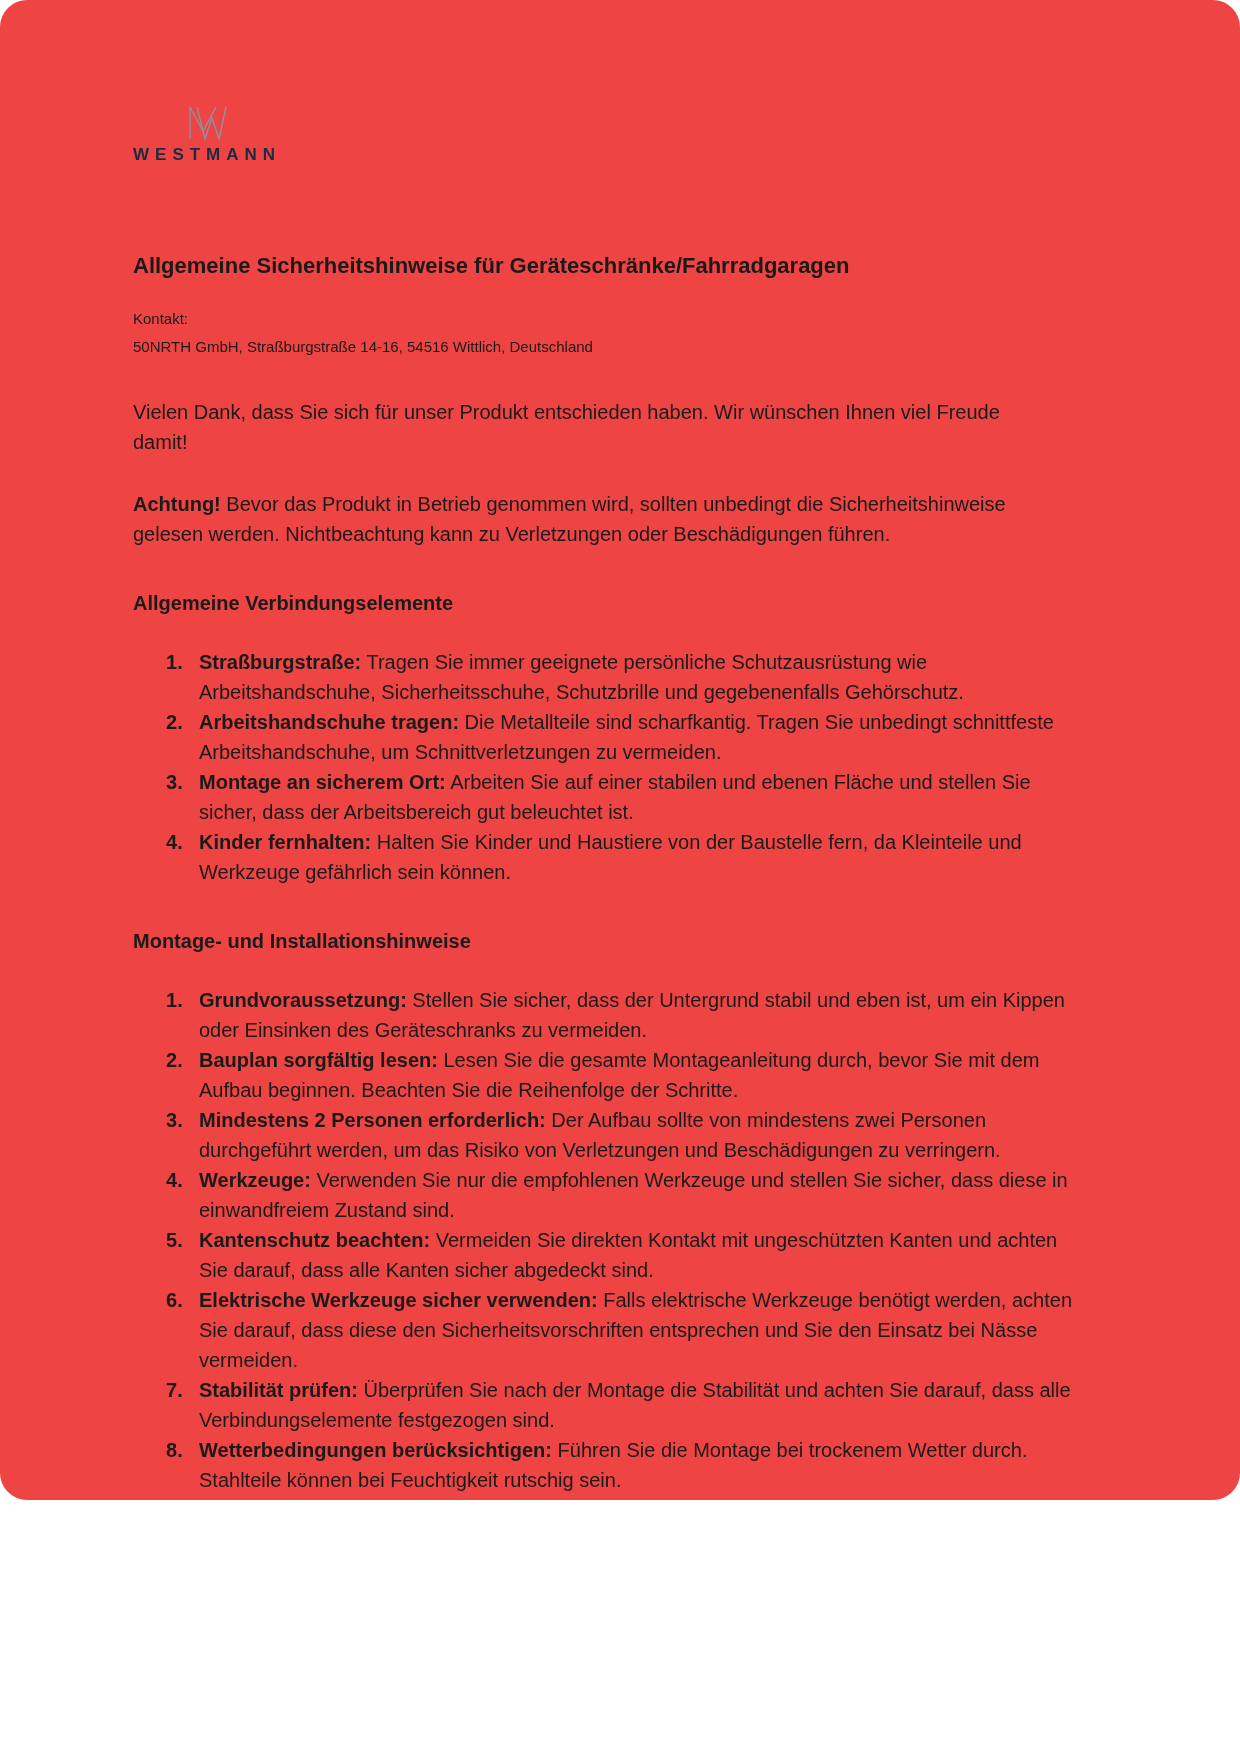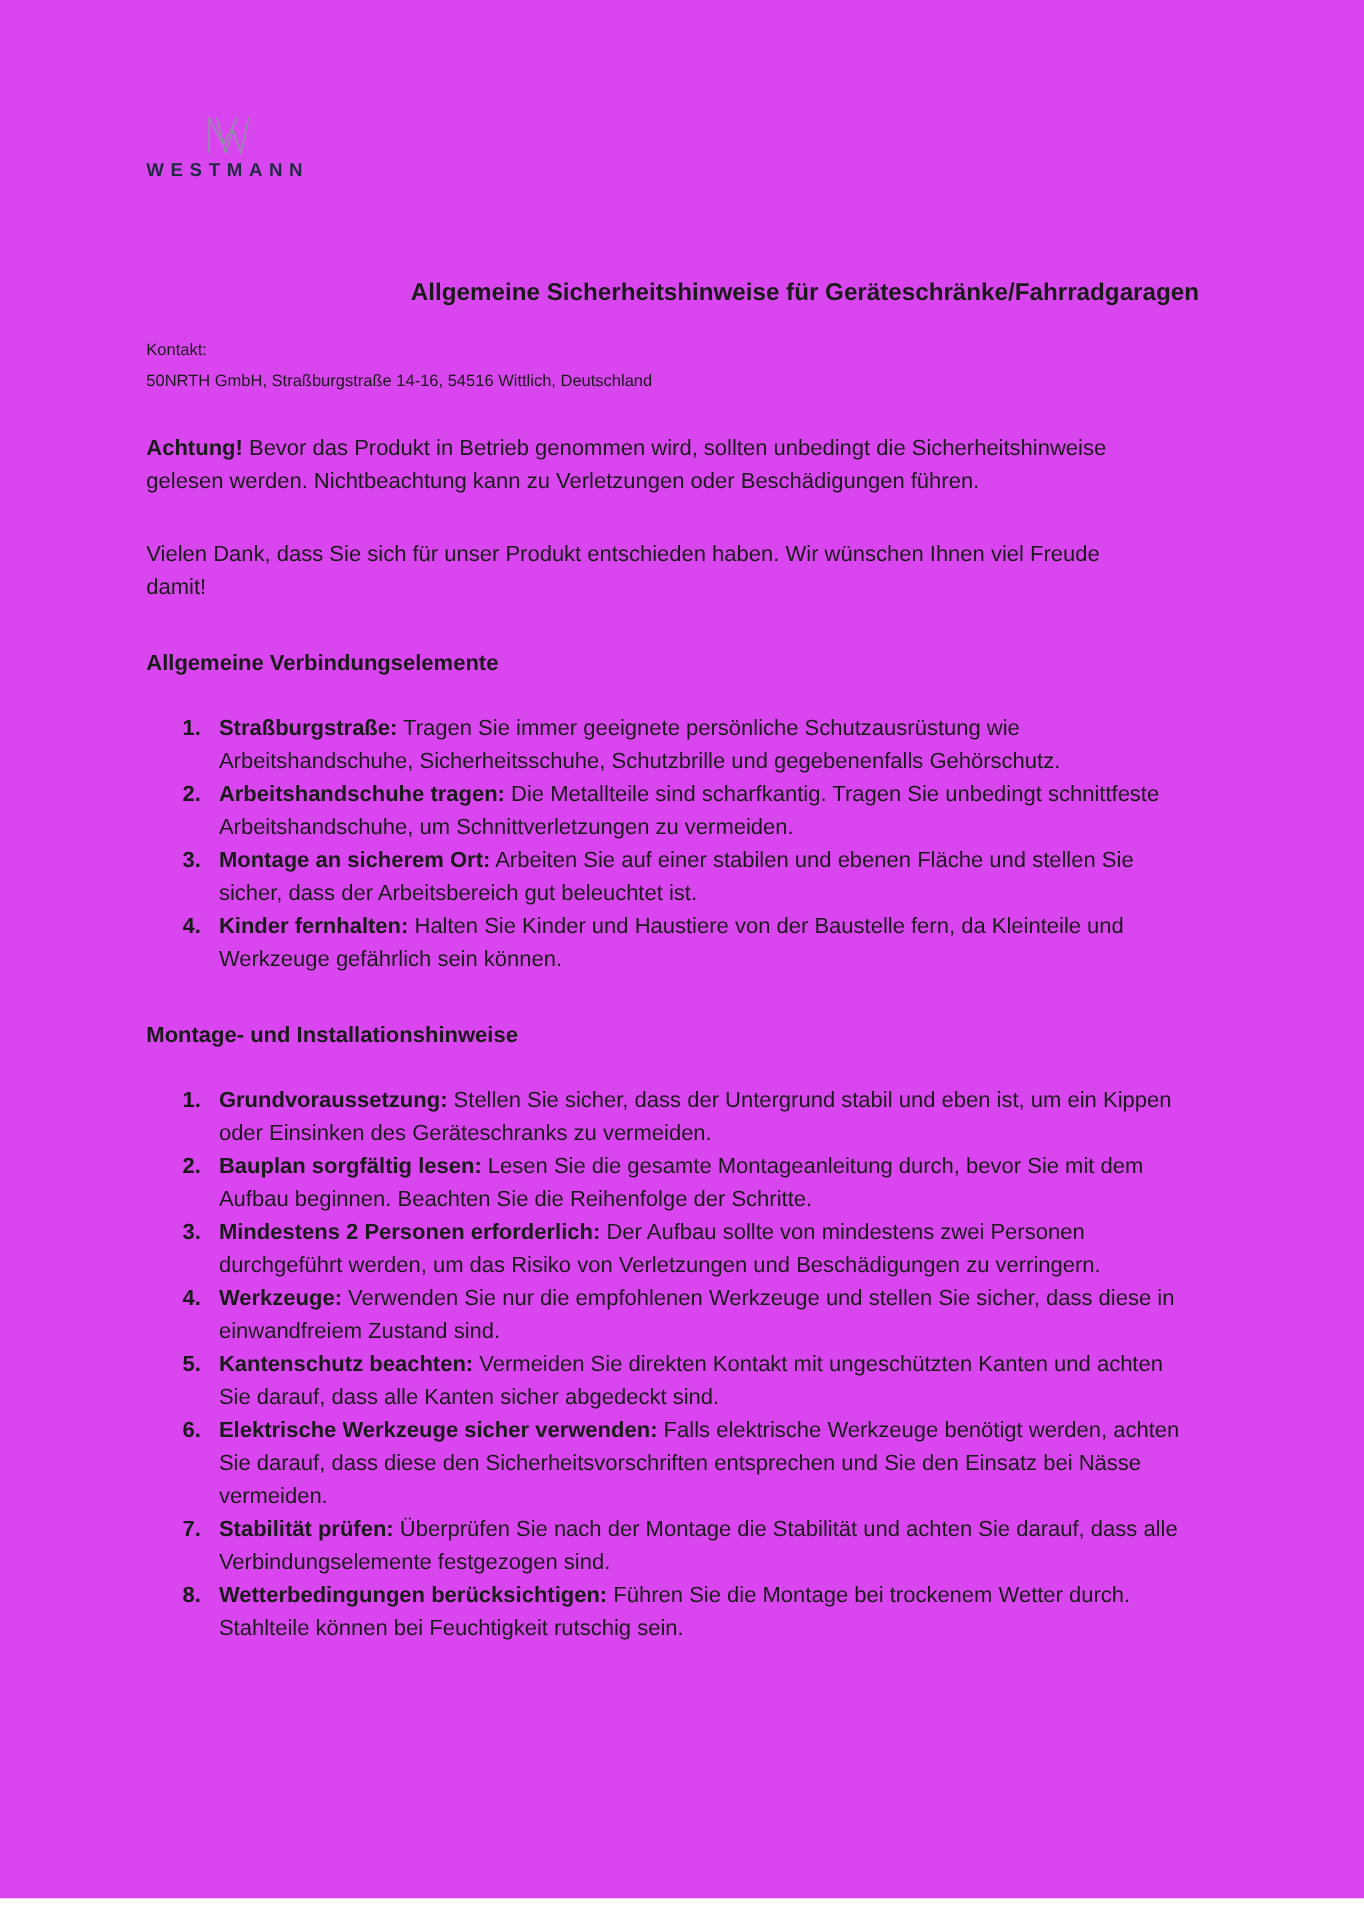--- a/index.html
+++ b/index.html
@@ -3,27 +3,28 @@
 <meta charset="utf-8">
 <style>
   html, body {
     margin: 0;
     padding: 0;
     background: #ffffff;
   }
   .page {
     position: relative;
     width: 1240px;
-    height: 1726px;
+    height: 1500px;
     box-sizing: border-box;
-    background: #d946ef;
+    background: #ef4444;
     font-family: "Liberation Sans", sans-serif;
     color: #1a1a1a;
     padding: 0 150px 0 133px;
     overflow: hidden;
+    border-radius: 27px;
   }
   
   .logo {
     padding-top: 104px;
     width: 142px;
     text-align: center;
   }
   .monogram {
     display: block;
     margin: 0 auto 3px auto;
@@ -36,21 +37,20 @@
     color: #1c2b40;
     white-space: nowrap;
   }
   
   .doc-title {
     margin: 86px 0 0 0;
     font-size: 22px;
     line-height: 30px;
     font-weight: 700;
     color: #1a1a1a;
-    text-align: right;
   }
   .contact {
     margin-top: 24px;
     font-size: 15px;
     line-height: 28px;
   }
   .para {
     margin: 0;
     font-size: 20px;
     line-height: 30px;
@@ -100,23 +100,23 @@
     <span class="wordmark">WESTMANN</span>
   </div>
 
   <h1 class="doc-title">Allgemeine Sicherheitshinweise für Geräteschränke/Fahrradgaragen</h1>
 
   <div class="contact">
     <div>Kontakt:</div>
     <div>50NRTH GmbH, Straßburgstraße 14-16, 54516 Wittlich, Deutschland</div>
   </div>
 
+  <p class="para intro">Vielen Dank, dass Sie sich für unser Produkt entschieden haben. Wir wünschen Ihnen viel Freude damit!</p>
+
   <p class="para warning"><span class="b">Achtung!</span> <span>Bevor das Produkt in Betrieb genommen wird, sollten unbedingt die Sicherheitshinweise gelesen werden. Nichtbeachtung kann zu Verletzungen oder Beschädigungen führen.</span></p>
-
-  <p class="para intro">Vielen Dank, dass Sie sich für unser Produkt entschieden haben. Wir wünschen Ihnen viel Freude damit!</p>
 
   <h2 class="section-heading">Allgemeine Verbindungselemente</h2>
 
   <ol class="num-list">
     <li><span class="b">Straßburgstraße:</span> <span>Tragen Sie immer geeignete persönliche Schutzausrüstung wie Arbeitshandschuhe, Sicherheitsschuhe, Schutzbrille und gegebenenfalls Gehörschutz.</span></li>
     <li><span class="b">Arbeitshandschuhe tragen:</span> <span>Die Metallteile sind scharfkantig. Tragen Sie unbedingt schnittfeste Arbeitshandschuhe, um Schnittverletzungen zu vermeiden.</span></li>
     <li><span class="b">Montage an sicherem Ort:</span> <span>Arbeiten Sie auf einer stabilen und ebenen Fläche und stellen Sie sicher, dass der Arbeitsbereich gut beleuchtet ist.</span></li>
     <li><span class="b">Kinder fernhalten:</span> <span>Halten Sie Kinder und Haustiere von der Baustelle fern, da Kleinteile und Werkzeuge gefährlich sein können.</span></li>
   </ol>
 

